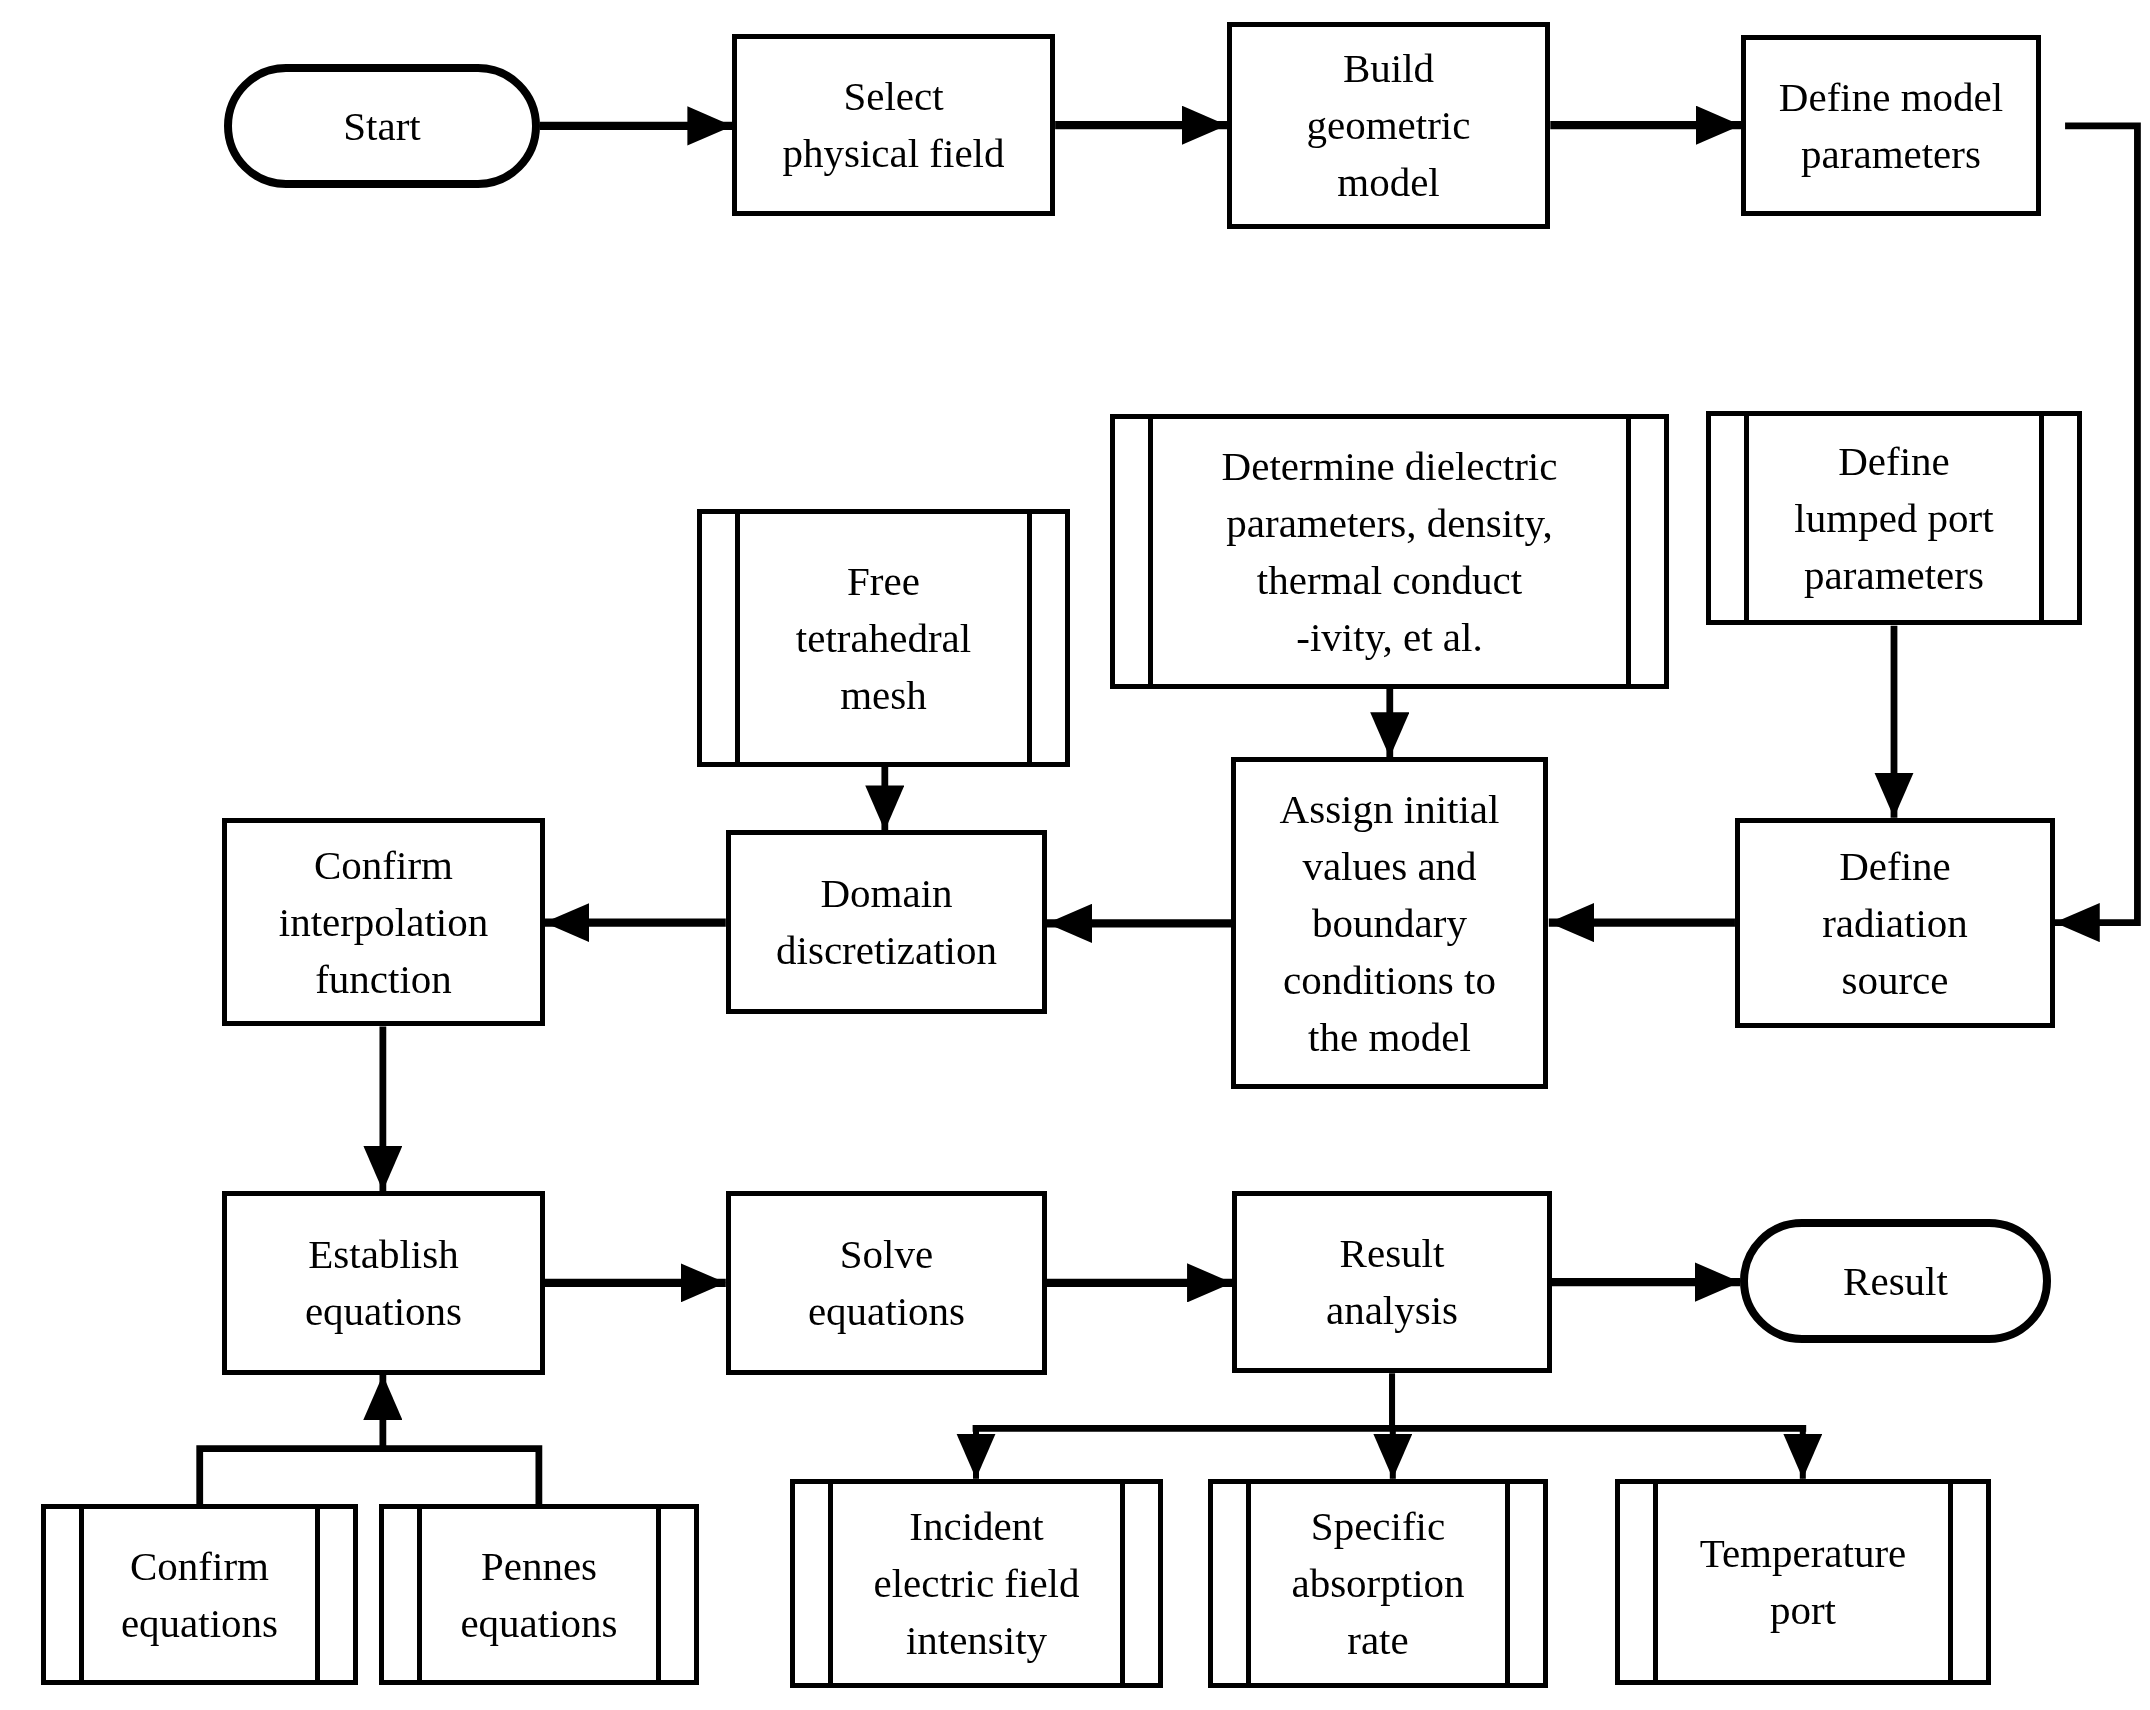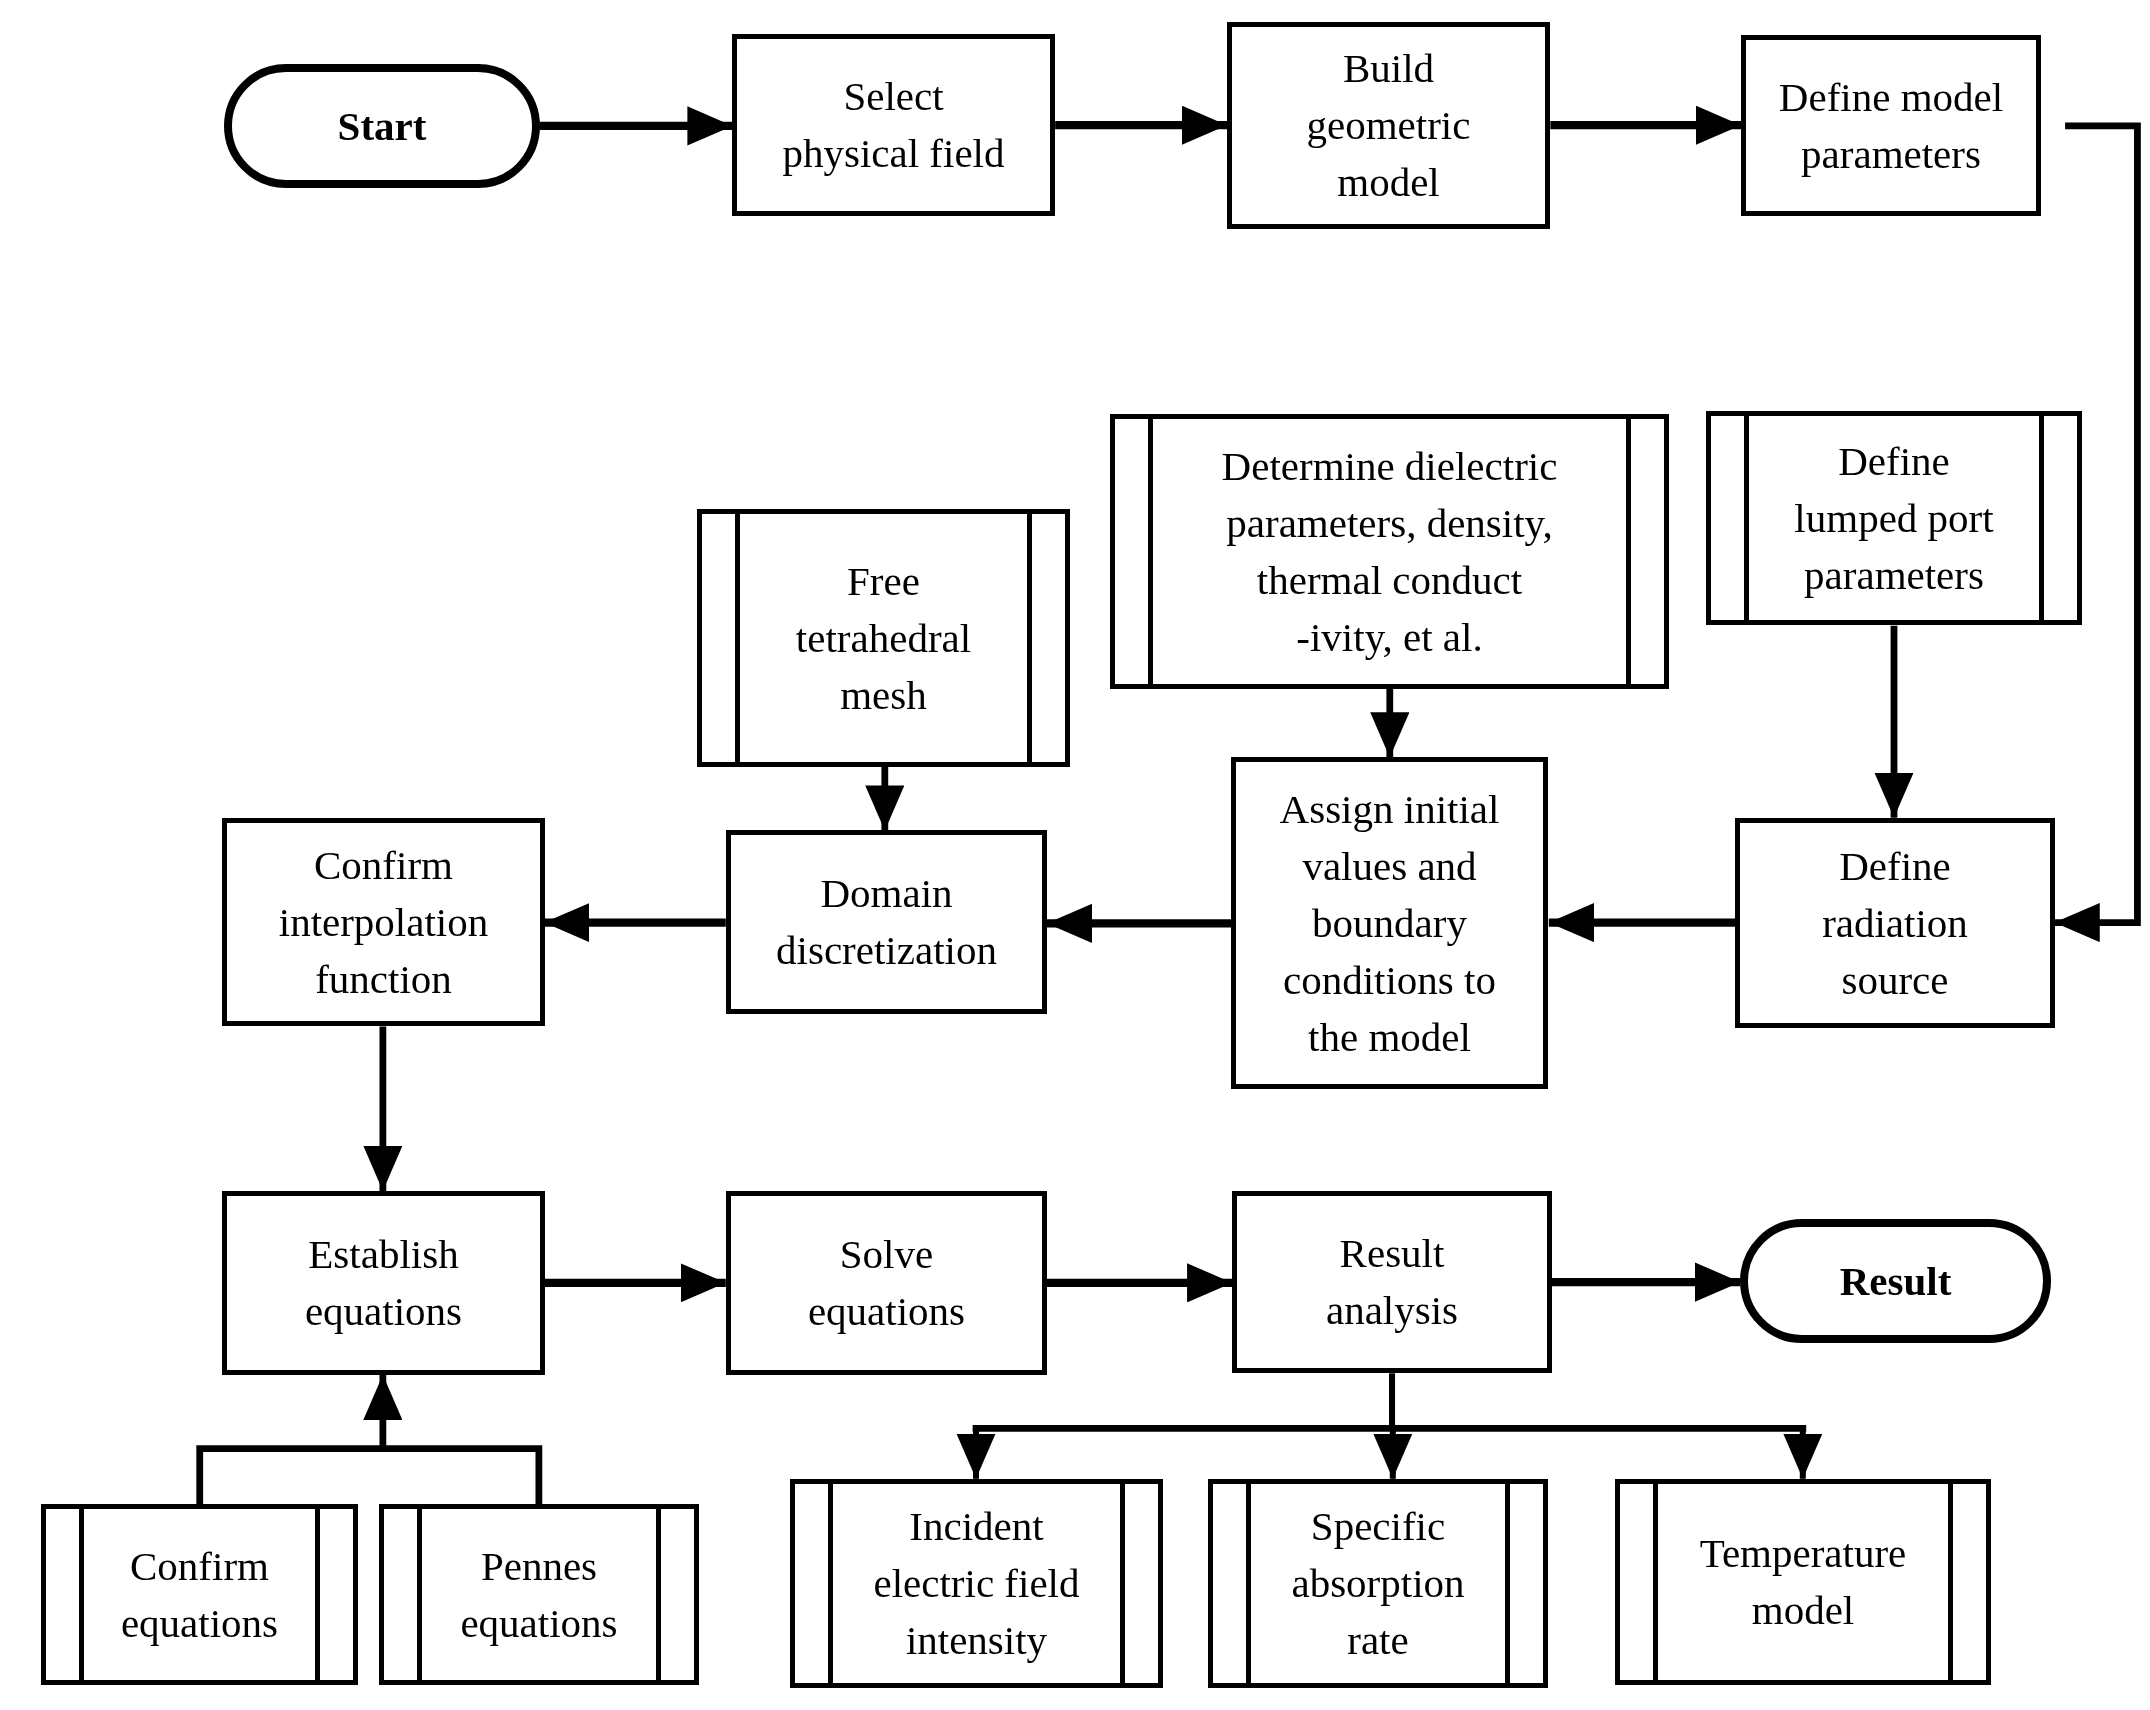--- a/index.html
+++ b/index.html
@@ -7,21 +7,21 @@
     position:relative;width:2151px;height:1711px;background:#ffffff;
     font-family:"Liberation Serif","DejaVu Serif",serif;color:#000000;overflow:hidden;
   }
   svg.wires{position:absolute;left:0;top:0;width:2151px;height:1711px;}
   .wire{stroke:#000000;fill:none;}
   .node{
     position:absolute;box-sizing:border-box;border:5.3px solid #000000;background:#ffffff;
     display:flex;align-items:center;justify-content:center;text-align:center;
     font-size:41px;line-height:57px;white-space:pre-line;
   }
-  .node.oval{border-radius:64px;border-width:8.3px;font-weight:bold;}
+  .node.oval{border-radius:64px;border-width:8.3px;}
   .node.predefined .bar{position:absolute;top:0;bottom:0;width:5.3px;background:#000000;}
   .bar.bl{left:33px;}
   .bar.br{right:33px;}
   .lbl{display:block;position:relative;}
 </style>
 </head>
 <body>
 
 <div class="stage">
 
@@ -171,17 +171,17 @@
     <i class="bar br"></i>
     <span class="lbl">Specific
 absorption
 rate</span>
   </div>
 
   <div class="node predefined" style="left:1615px;top:1479px;width:376px;height:206px">
     <i class="bar bl"></i>
     <i class="bar br"></i>
     <span class="lbl">Temperature
-model</span>
+port</span>
   </div>
 
 </div>
 
 
 </body></html>

